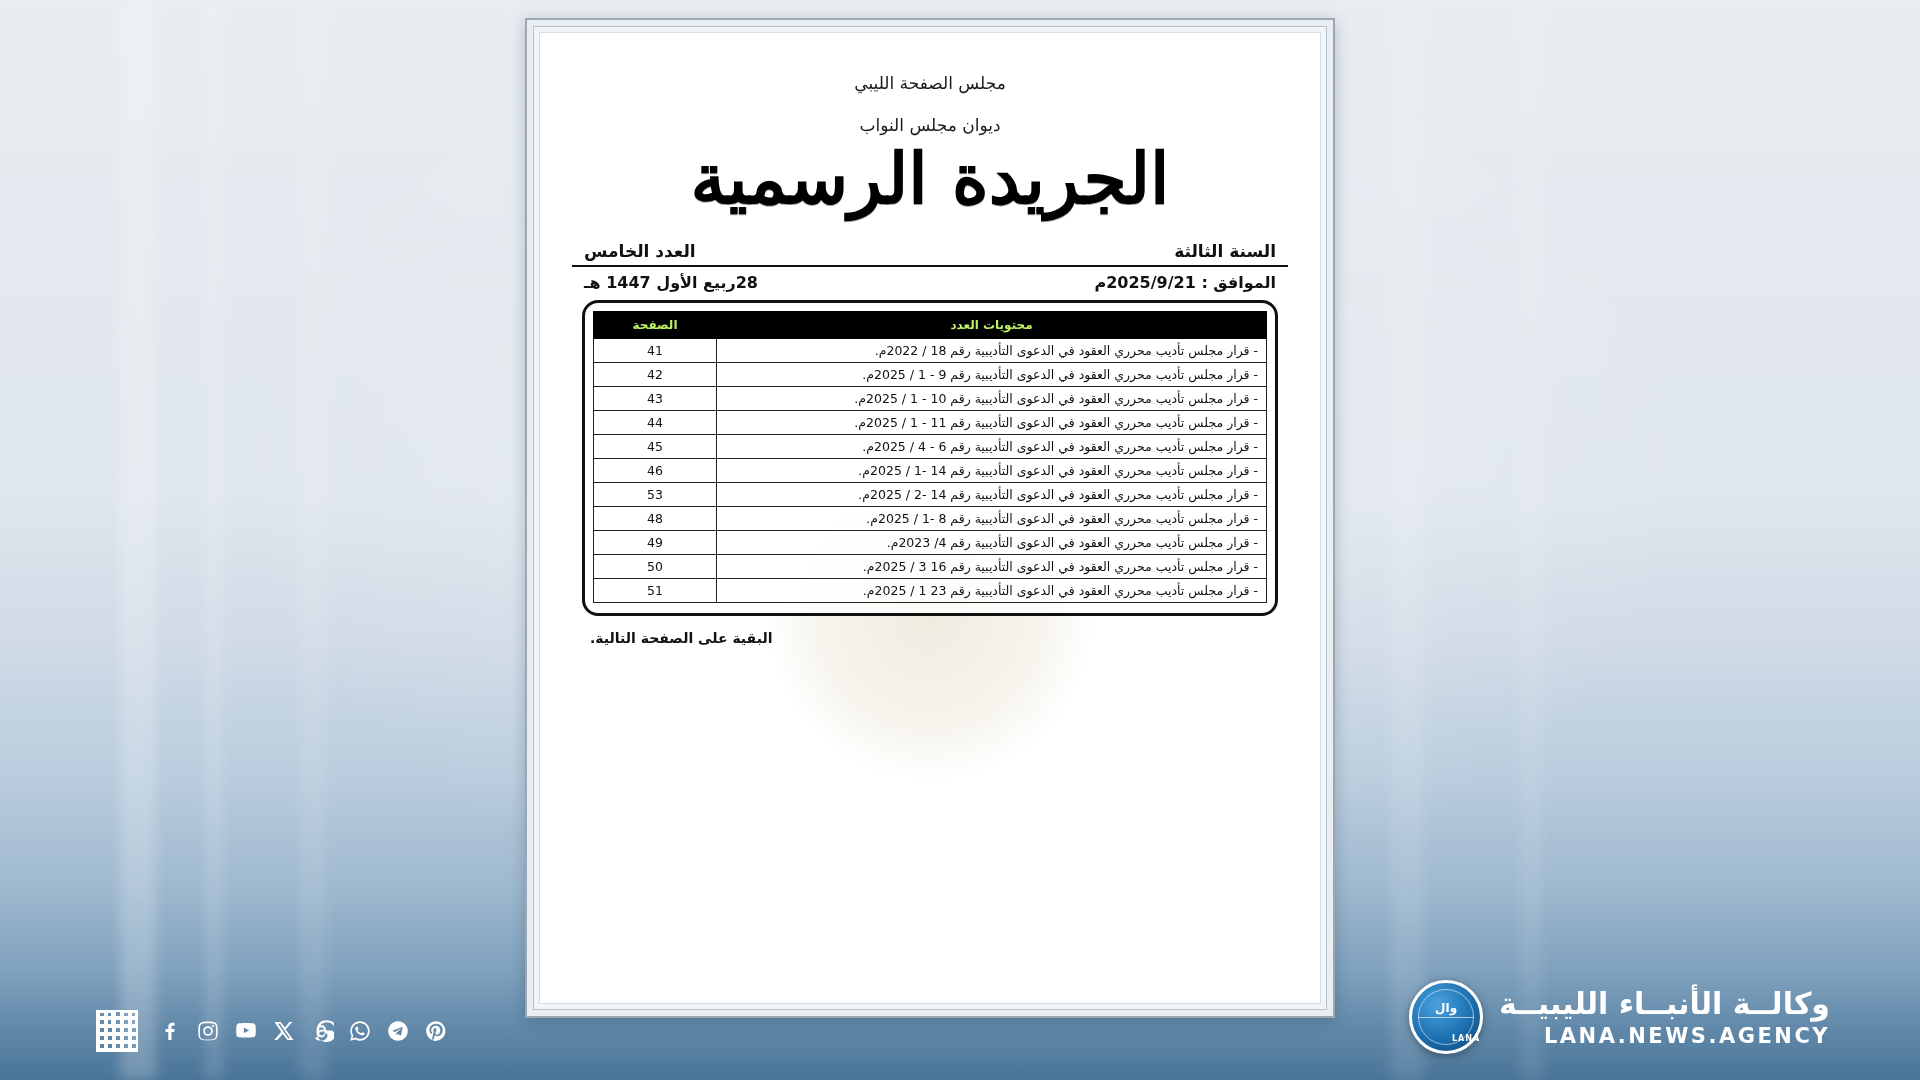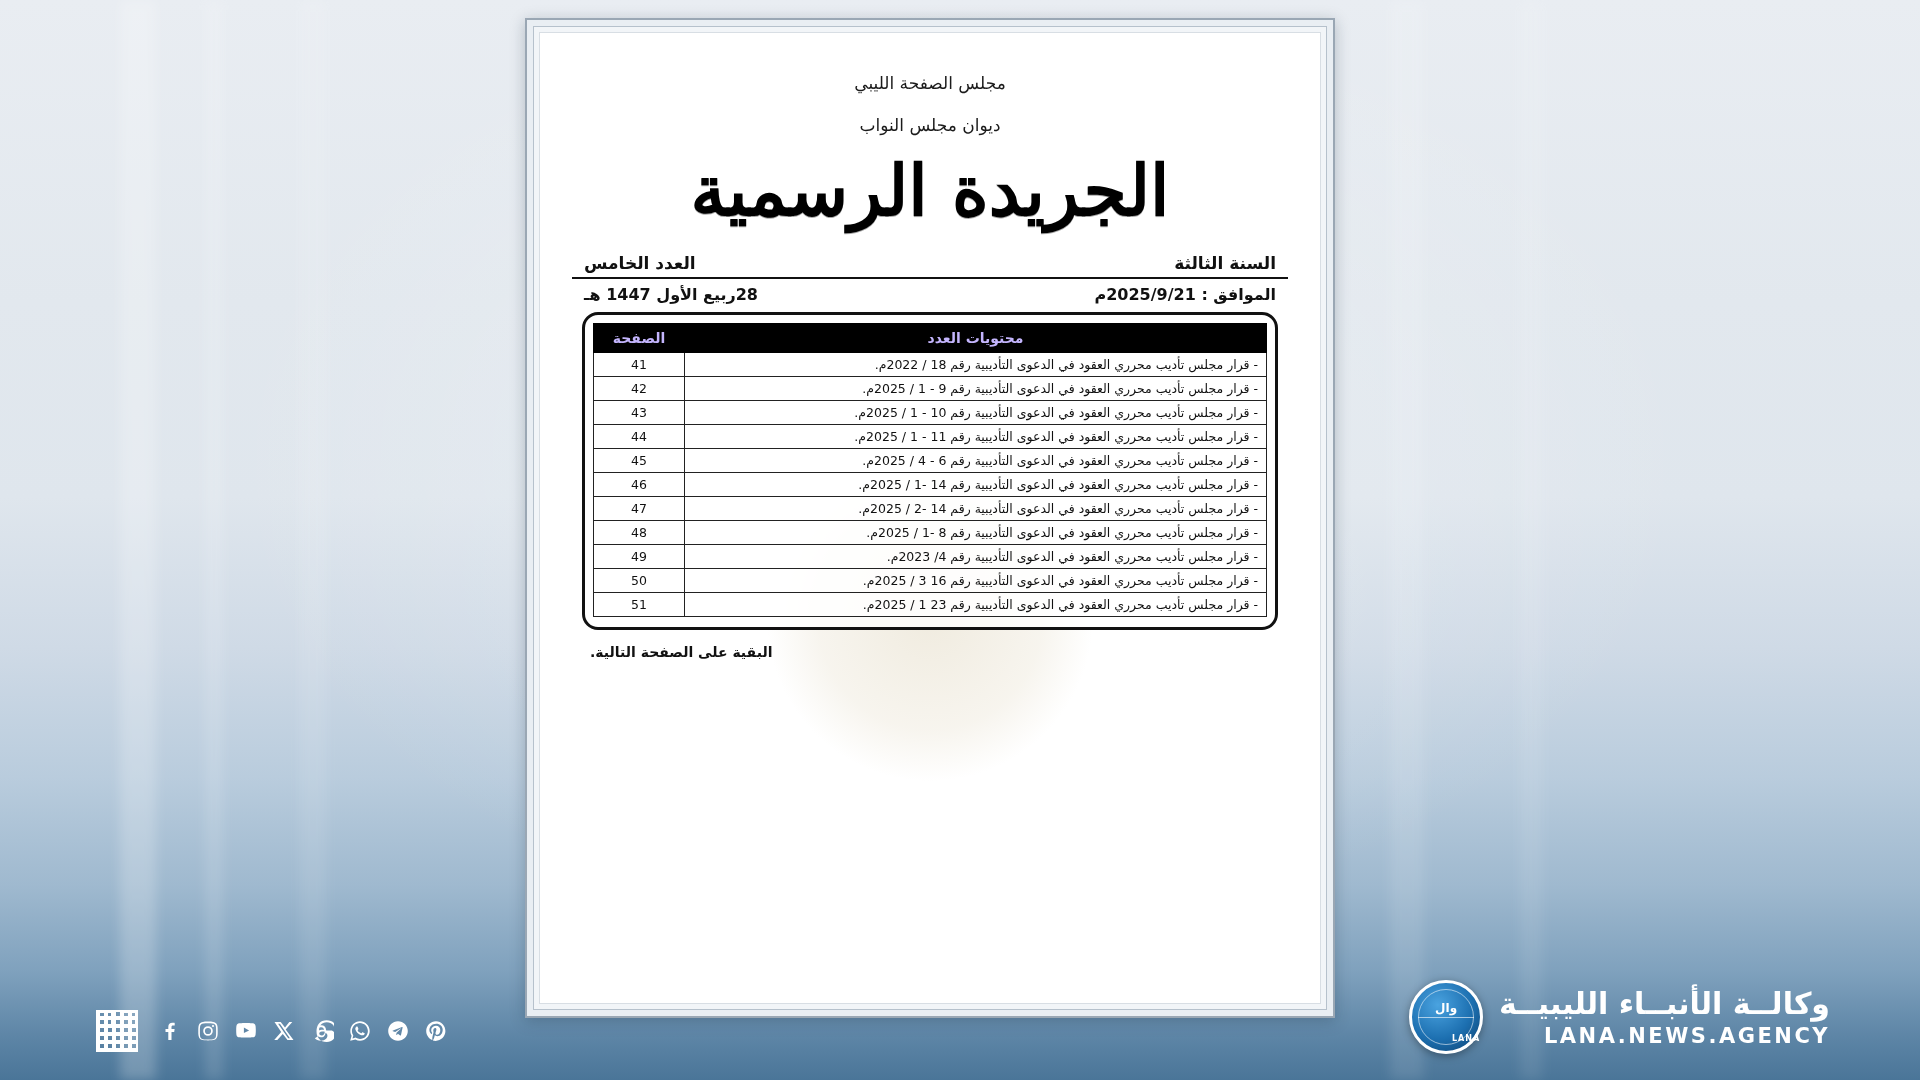--- a/index.html
+++ b/index.html
@@ -99,21 +99,20 @@
   .masthead-line {
     font-family: "DejaVu Serif", "Liberation Serif", serif;
     font-size: 17px;
     color: #1b1b1b;
     margin-top: 40px;
     letter-spacing: 0.5px;
   }
   .masthead-line.second { margin-top: 22px; }
 
   .masthead-title {
-    margin-top: 12px;
     font-family: "DejaVu Serif", "Liberation Serif", serif;
     font-size: 70px;
     font-weight: bold;
     color: #000;
     letter-spacing: -2px;
     line-height: 1.25;
     text-shadow: 0 1px 0 rgba(0,0,0,0.35);
   }
 
   .issue-row {
@@ -165,25 +164,25 @@
   }
 
   table.contents {
     width: 100%;
     border-collapse: collapse;
     direction: rtl;
     table-layout: fixed;
   }
   table.contents th {
     background: #000;
-    color: #c4b5fd;
-    font-family: "DejaVu Sans", sans-serif;
-    font-size: 14px;
-    font-weight: bold;
-    padding: 6px 4px;
+    color: #bef264;
+    font-family: "DejaVu Sans", sans-serif;
+    font-size: 12px;
+    font-weight: bold;
+    padding: 6px 20px;
     border: 1px solid #000;
   }
   th.col-title { width: auto; }
   th.col-page  { width: 82px; }
 
   table.contents td {
     border: 1px solid #222;
     font-family: "DejaVu Sans", sans-serif;
     font-size: 12.5px;
     font-weight: normal;
@@ -396,21 +395,21 @@
                 <tr>
                   <td class="title-cell">-   قرار مجلس تأديب محرري العقود في الدعوى التأديبية رقم  6 - 4 / 2025م.</td>
                   <td class="page-cell">45</td>
                 </tr>
                 <tr>
                   <td class="title-cell">-   قرار مجلس تأديب محرري العقود في الدعوى التأديبية رقم 14 -1 / 2025م.</td>
                   <td class="page-cell">46</td>
                 </tr>
                 <tr>
                   <td class="title-cell">-   قرار مجلس تأديب محرري العقود في الدعوى التأديبية رقم 14 -2 / 2025م.</td>
-                  <td class="page-cell">47</td>
+                  <td class="page-cell">53</td>
                 </tr>
                 <tr>
                   <td class="title-cell">-   قرار مجلس تأديب محرري العقود في الدعوى التأديبية رقم 8 -1 / 2025م.</td>
                   <td class="page-cell">48</td>
                 </tr>
                 <tr>
                   <td class="title-cell">-   قرار مجلس تأديب محرري العقود في الدعوى التأديبية رقم 4/ 2023م.</td>
                   <td class="page-cell">49</td>
                 </tr>
                 <tr>

